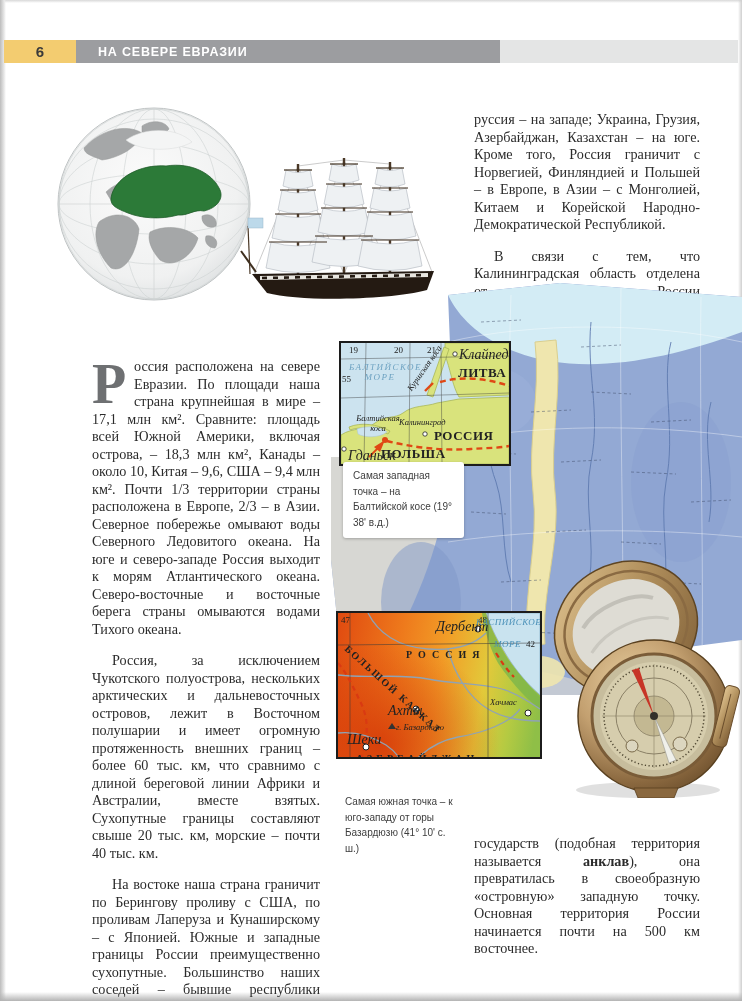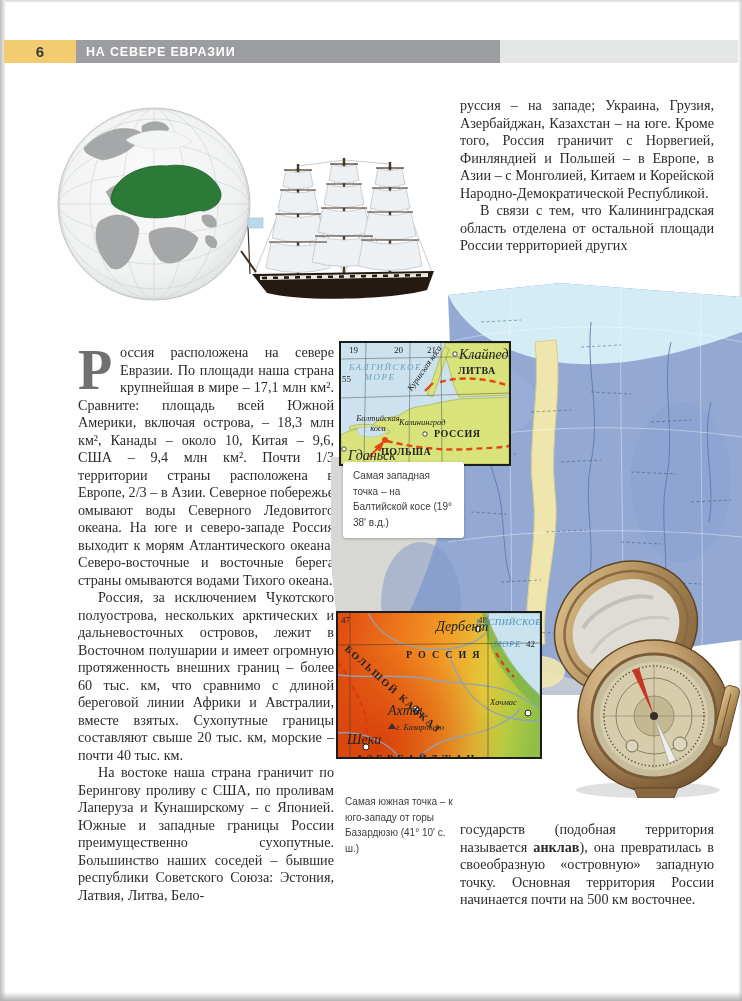--- a/index.html
+++ b/index.html
@@ -15,26 +15,26 @@
   .edge-bottom{position:absolute;left:0;bottom:0;width:100%;height:9px;
              background:linear-gradient(0deg,#b3b3b3,rgba(255,255,255,0));}
 
   
   .header{position:absolute;left:4px;top:40px;height:23px;right:4px;}
   .pagenum{position:absolute;left:0;top:0;width:72px;height:23px;background:#f3cc70;
            font-family:"Liberation Sans",sans-serif;font-weight:bold;font-size:15px;color:#3a3a3a;
            display:flex;align-items:center;justify-content:center;}
   .chapterbar{position:absolute;left:72px;top:0;width:424px;height:23px;background:#9c9da0;
            font-family:"Liberation Sans",sans-serif;font-weight:bold;font-size:12.5px;color:#ffffff;
-           letter-spacing:0.8px;display:flex;align-items:center;padding-left:10px;box-sizing:border-box;}
+           letter-spacing:0.8px;display:flex;align-items:center;padding-left:22px;box-sizing:border-box;}
   .chapterbar-light{position:absolute;left:496px;top:0;right:0;height:23px;background:#e4e5e5;}
 
   
   .tcol{position:absolute;font-size:14.2px;line-height:17.5px;text-align:justify;}
-  .tcol p{margin:0;text-indent:20px;}
+  .tcol p{margin:14px;text-indent:20px;}
   .tcol p.noindent{text-indent:0;}
   .dropcap{float:left;font-size:56px;line-height:46px;height:48px;width:38px;
            font-weight:bold;color:#6e7072;margin:3px 4px 0 0;}
   .col-left{left:78px;top:344px;width:256px;}
   .col-right-top{left:460px;top:97px;width:254px;}
   .col-right-bottom{left:460px;top:821px;width:254px;}
 
   
   .caption{position:absolute;font-family:"Liberation Sans",sans-serif;font-size:10px;
            line-height:15.5px;color:#3d3d3d;}
@@ -49,21 +49,21 @@
 
   
   .inset{position:absolute;border:2px solid #1c1c1c;box-sizing:border-box;overflow:hidden;}
   .inset1{left:339px;top:341px;width:172px;height:125px;z-index:5;background:#cce3ef;}
   .inset2{left:336px;top:611px;width:206px;height:148px;z-index:5;
           background:linear-gradient(100deg,#e04a10 0%,#ee7a1c 30%,#f29d27 50%,#e2c93a 70%,#b4ca42 84%,#8fbf47 96%);}
   .inset svg{position:absolute;left:0;top:0;}
   .mlabel{position:absolute;white-space:nowrap;color:#222;}
   .mlabel.it{font-style:italic;font-size:8.5px;}
   .mlabel.city{font-style:italic;font-size:14px;}
-  .mlabel.country{font-weight:bold;font-size:10px;letter-spacing:.5px;}
+  .mlabel.country{font-weight:bold;font-size:13px;letter-spacing:.5px;}
   .mlabel.gridnum{font-size:9px;}
   .mlabel.sea{font-style:italic;color:#6fa3c2;letter-spacing:1.5px;font-size:9px;text-align:center;white-space:normal;}
 
   .globe{position:absolute;left:56px;top:96px;width:196px;height:222px;}
   .ship{position:absolute;left:240px;top:150px;width:202px;height:176px;}
   .compass{position:absolute;left:548px;top:548px;width:194px;height:250px;z-index:7;}
 </style>
 </head>
 <body>
 

